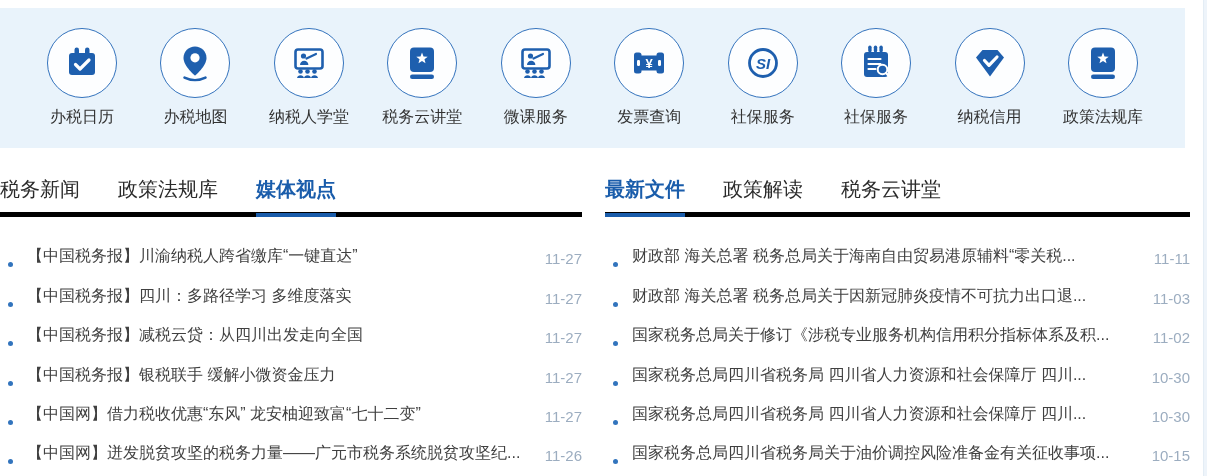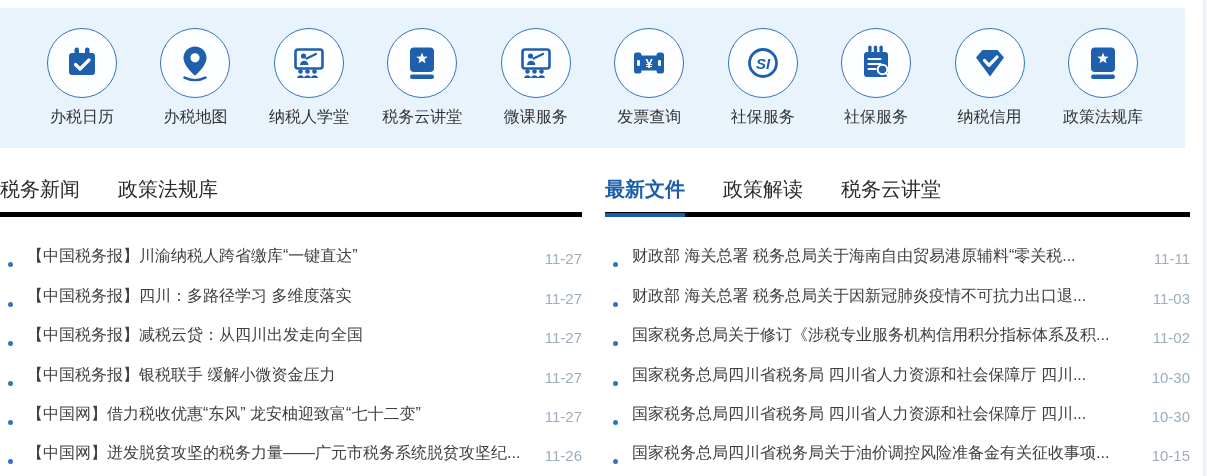--- a/index.html
+++ b/index.html
@@ -199,20 +199,21 @@
         </svg>
       </div>
     <span class="q-label">政策法规库</span>
   </div>
 </div>
 
 <div class="col col-left">
   <div class="tabs">
     <div class="tab">税务新闻</div>
     <div class="tab">政策法规库</div>
+    <div class="tab active">媒体视点</div>
   </div>
   <ul class="news-list">
     <li class="news-item">
       <span class="bullet"></span>
       <span class="n-title">【中国税务报】川渝纳税人跨省缴库“一键直达”</span>
       <span class="n-date">11-27</span>
     </li>
     <li class="news-item">
       <span class="bullet"></span>
       <span class="n-title">【中国税务报】四川：多路径学习 多维度落实</span>

